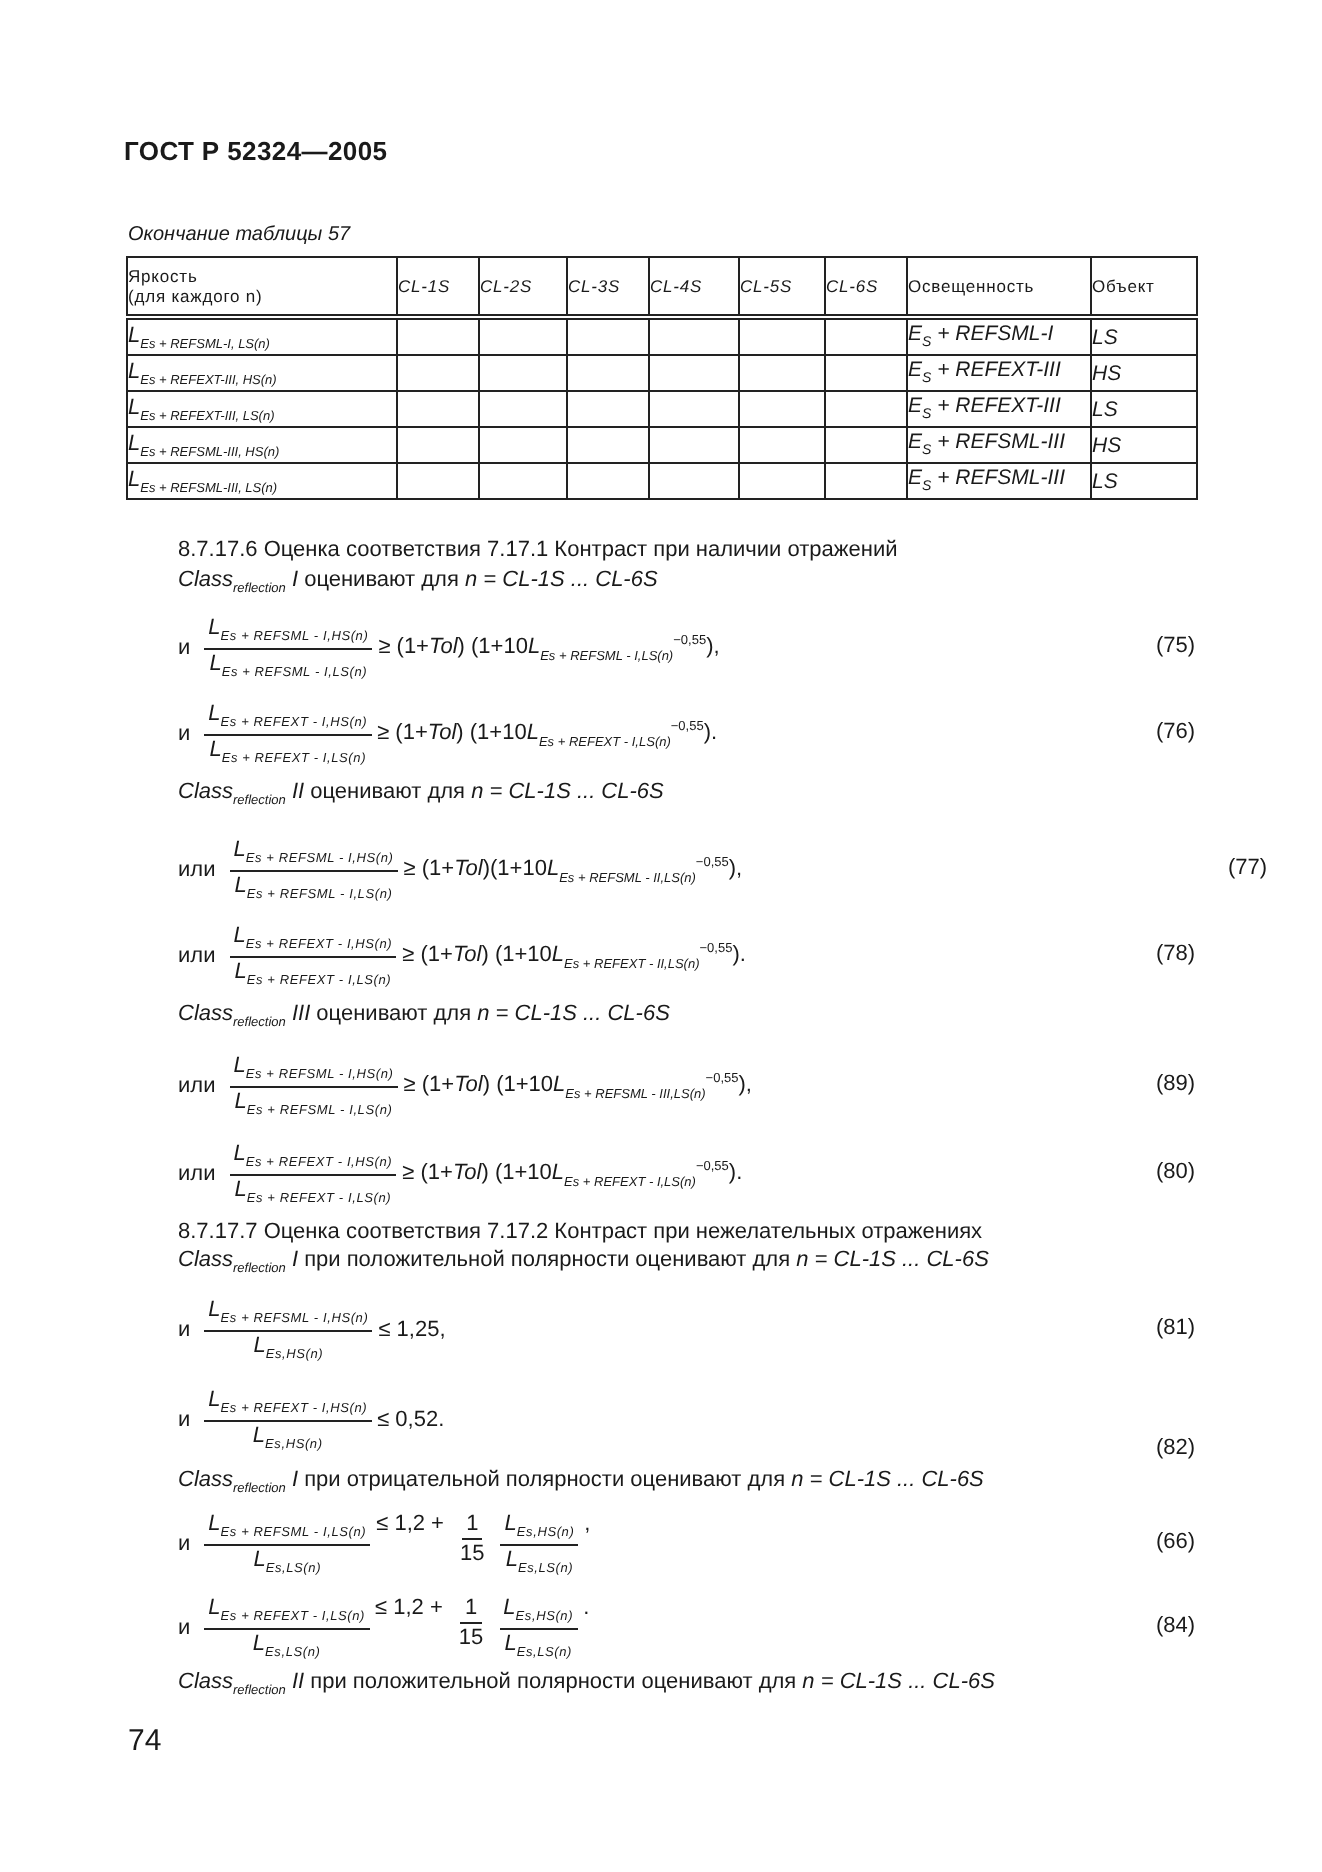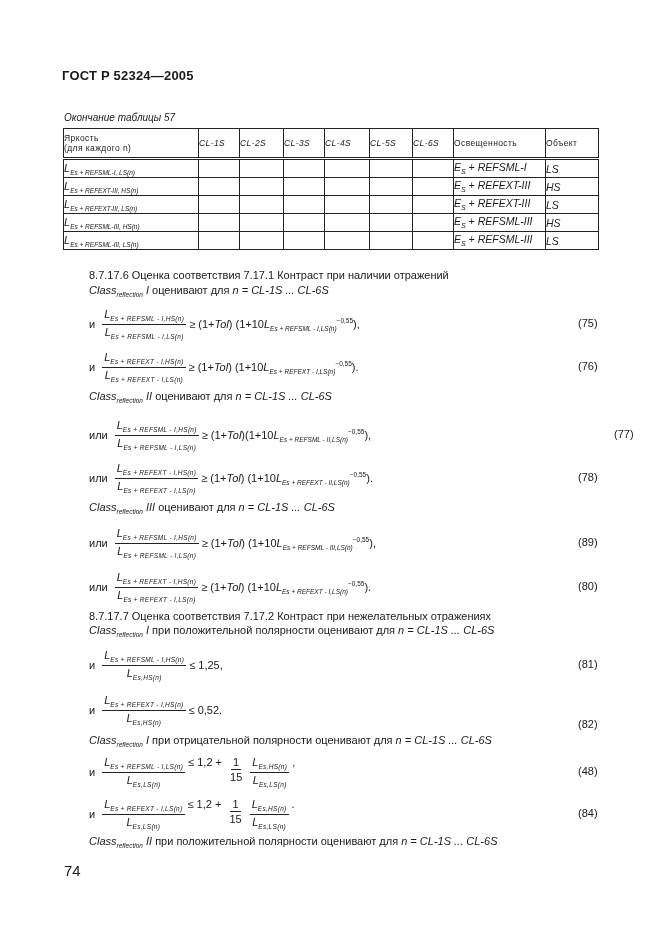--- a/index.html
+++ b/index.html
@@ -236,14 +236,14 @@
 <div class="abs pageno">74</div>
 
 <span class="eqno" style="top: 317px;">(75)</span>
 <span class="eqno" style="top: 360px;">(76)</span>
 <span class="eqno" style="top: 428px; margin-left: 36px;">(77)</span>
 <span class="eqno" style="top: 471px;">(78)</span>
 <span class="eqno" style="top: 536px;">(89)</span>
 <span class="eqno" style="top: 580px;">(80)</span>
 <span class="eqno" style="top: 658px;">(81)</span>
 <span class="eqno" style="top: 718px;">(82)</span>
-<span class="eqno" style="top: 765px;">(48)</span>
+<span class="eqno" style="top: 765px;">(66)</span>
 <span class="eqno" style="top: 807px;">(84)</span>
 
 </body></html>

